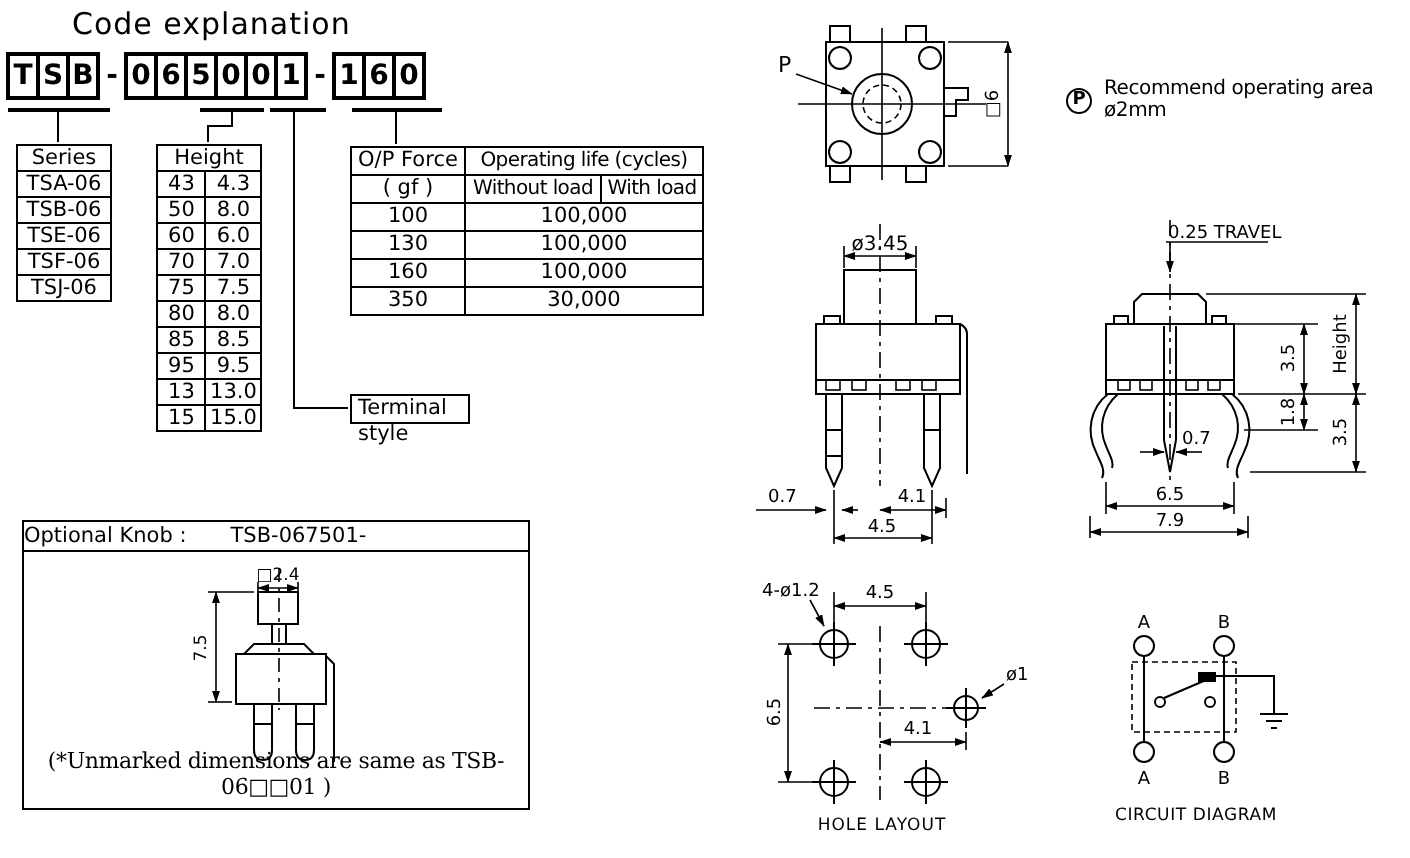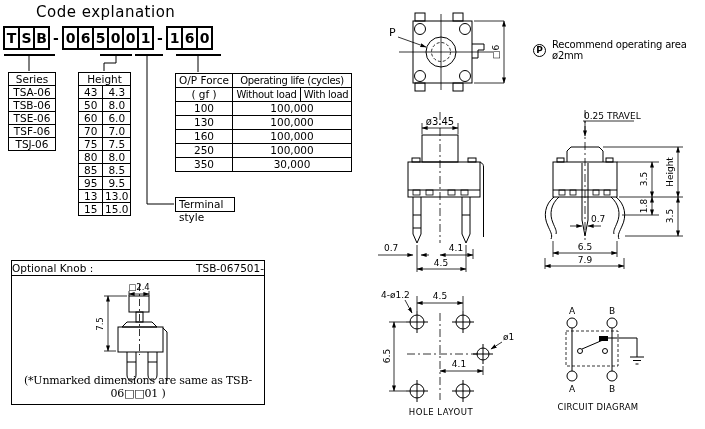--- a/index.html
+++ b/index.html
@@ -12,21 +12,21 @@
   .cbox:first-child,.csep + .cbox{margin-left:0}
   .csep{width:12px;font-weight:bold;font-size:14px;display:flex;align-items:center;justify-content:center}
   table{border-collapse:collapse;font-size:10.5px;line-height:1;background:#fff}
   td,th{border:1px solid #000;text-align:center;font-weight:normal;padding:0 1px;height:13px}
   .force-table td,.force-table th{height:14px}
   .hdr2{font-size:10px;letter-spacing:-.3px}
   .terminal-box{left:175px;top:197px;width:60px;height:15px;border:1px solid #000;font-size:10.5px;line-height:13px;padding-left:3px;background:#fff}
   .recommend{left:533px;top:39px;display:flex;align-items:center;font-size:10px;letter-spacing:-.2px}
   .circle-p{display:inline-flex;width:13px;height:13px;border:1px solid #000;border-radius:50%;font-size:9px;font-weight:bold;align-items:center;justify-content:center;margin-right:6px;flex:none}
   .knob-box{left:11px;top:260px;width:254px;height:145px;border:1px solid #000;background:#fff}
-  .knob-header{height:15px;border-bottom:1px solid #000;display:flex;justify-content:space-between;gap:22px;align-items:center;font-size:10.5px}
+  .knob-header{height:15px;border-bottom:1px solid #000;display:flex;justify-content:flex-start;gap:22px;align-items:center;font-size:10.5px}
   .knob-note{position:absolute;bottom:4px;left:0;width:100%;text-align:center;font-family:"DejaVu Serif",serif;font-size:11px;letter-spacing:-.2px}
   svg.draw{position:absolute;overflow:visible}
   svg.draw text{font-family:"DejaVu Sans",sans-serif;fill:#000}
   svg.draw *{vector-effect:none}
   .ln{stroke:#000;stroke-width:1;fill:none}
   .thin{stroke:#000;stroke-width:.8;fill:none}
   .fill{fill:#000;stroke:none}
   .t9{font-size:9px}.t85{font-size:8.5px}.t10{font-size:10px}.t11{font-size:11px}
 </style>
 </head>
@@ -147,24 +147,20 @@
   <tr>
         <td>100</td>
         <td colspan="2">100,000</td>
       </tr>
   <tr>
         <td>130</td>
         <td colspan="2">100,000</td>
       </tr>
   <tr>
         <td>160</td>
-        <td colspan="2">100,000</td>
-      </tr>
-  <tr>
-        <td>250</td>
         <td colspan="2">100,000</td>
       </tr>
   <tr>
         <td>350</td>
         <td colspan="2">30,000</td>
       </tr>
 </tbody>
   </table>
 
 <div class="abs terminal-box">Terminal style</div>

